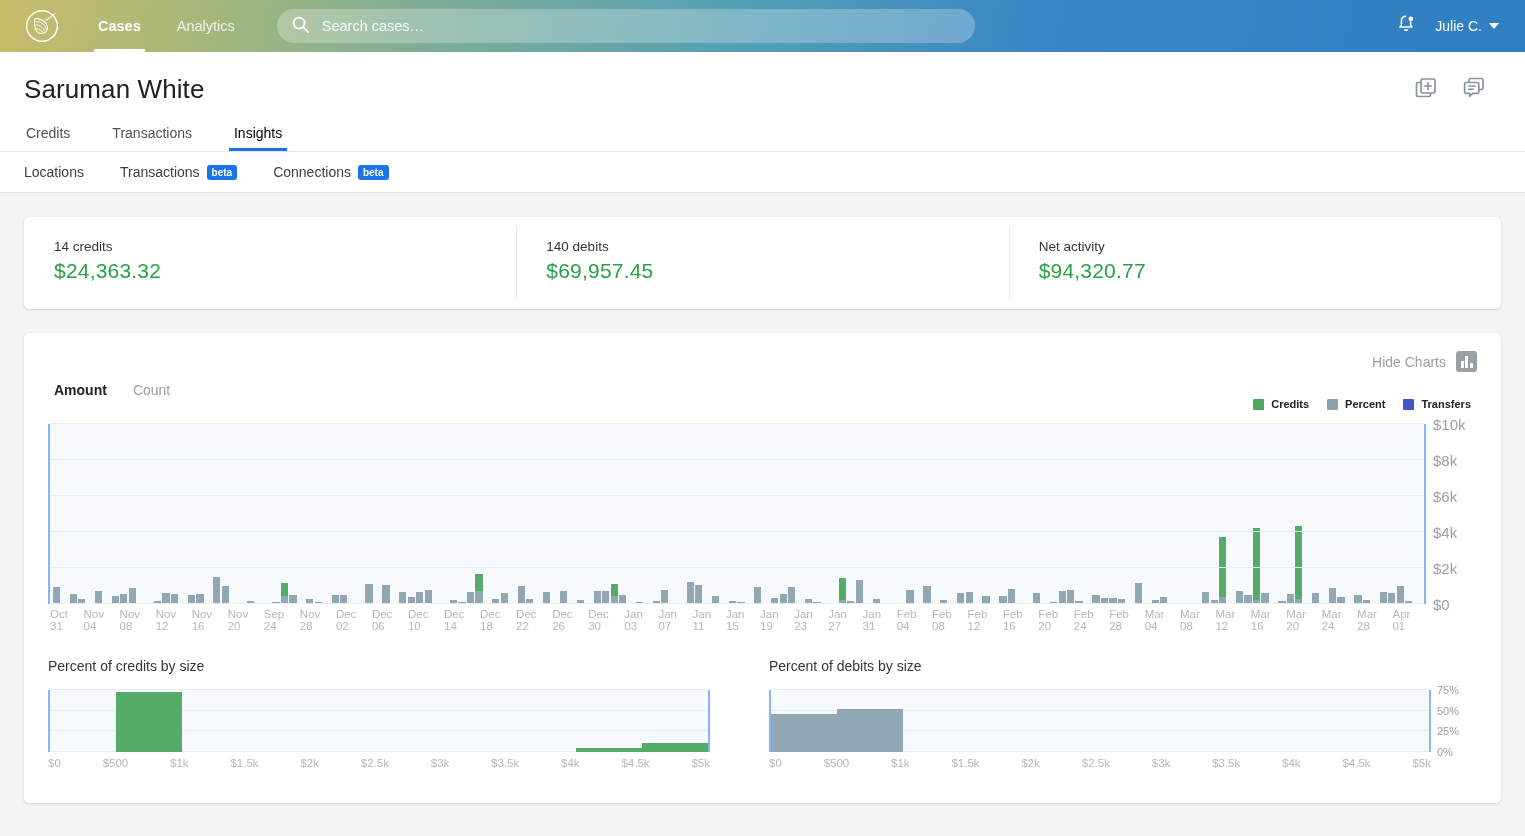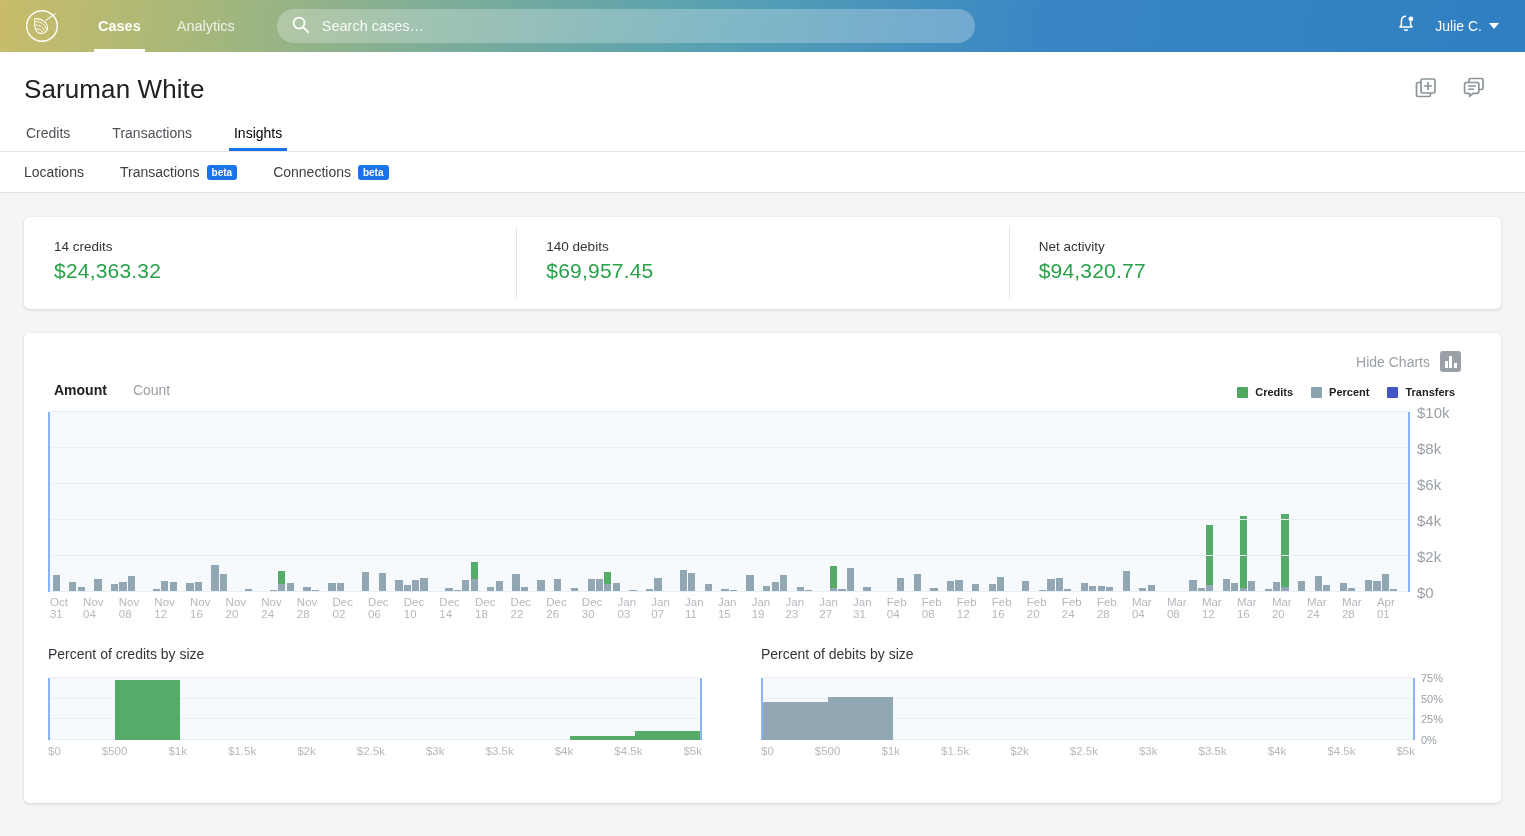--- a/index.html
+++ b/index.html
@@ -100,30 +100,30 @@
     flex: 1; padding: 22px 0 0 30px; position: relative;
   }
   .summary-cell + .summary-cell::before {
     content:""; position:absolute; left:0; top:10px; bottom:10px; width:1px; background:#e4e6e8;
   }
   .sum-label { font-size: 13.5px; color: #32363a; margin-bottom: 5px; }
   .sum-value { font-size: 21px; color: #28a148; letter-spacing: .2px; }
   .sum-value.dash { color: #8a9097; }
 
   
-  .chartcard { padding: 18px 40px 22px 24px; min-height: 470px; }
+  .chartcard { padding: 18px 24px 22px 24px; min-height: 470px; }
   .hide-row { display: flex; justify-content: flex-end; align-items: center; gap: 10px; }
   .hide-label { font-size: 14px; color: #9aa0a6; cursor: pointer; }
   .hide-icon {
     width: 21px; height: 21px; background: #9aa0a6; border-radius: 3px;
     display: flex; align-items: flex-end; justify-content: center; gap: 1.5px; padding-bottom: 4px; cursor:pointer;
   }
   .hide-icon i { display:block; width:3px; background:#fff; }
 
-  .chart-toolbar { display: flex; align-items: flex-end; margin-top: 10px; padding: 0 6px; }
+  .chart-toolbar { display: flex; align-items: flex-start; margin-top: 10px; padding: 0 6px; flex-direction: column; }
   .mtabs { display: flex; gap: 26px; }
   .mtab { font-size: 14px; color: #9aa0a6; cursor: pointer; }
   .mtab.active { color: #202124; font-weight: bold; }
   .legend { margin-left: auto; display: flex; gap: 18px; align-items: center; }
   .leg { display: flex; align-items: center; gap: 7px; font-size: 11px; color: #202124; font-weight: bold; }
   .swatch { width: 11px; height: 11px; border-radius: 1px; }
 
   
   .mainchart-wrap { display: flex; margin-top: 14px; }
   .plot {
@@ -717,21 +717,21 @@
         </div>
     </div>
     <div class="xaxis">
       <div class="xlabels" id="main-xlabels">
           <span>Oct 31</span>
           <span>Nov 04</span>
           <span>Nov 08</span>
           <span>Nov 12</span>
           <span>Nov 16</span>
           <span>Nov 20</span>
-          <span>Nov 24</span>
+          <span>Sep 24</span>
           <span>Nov 28</span>
           <span>Dec 02</span>
           <span>Dec 06</span>
           <span>Dec 10</span>
           <span>Dec 14</span>
           <span>Dec 18</span>
           <span>Dec 22</span>
           <span>Dec 26</span>
           <span>Dec 30</span>
           <span>Jan 03</span>

